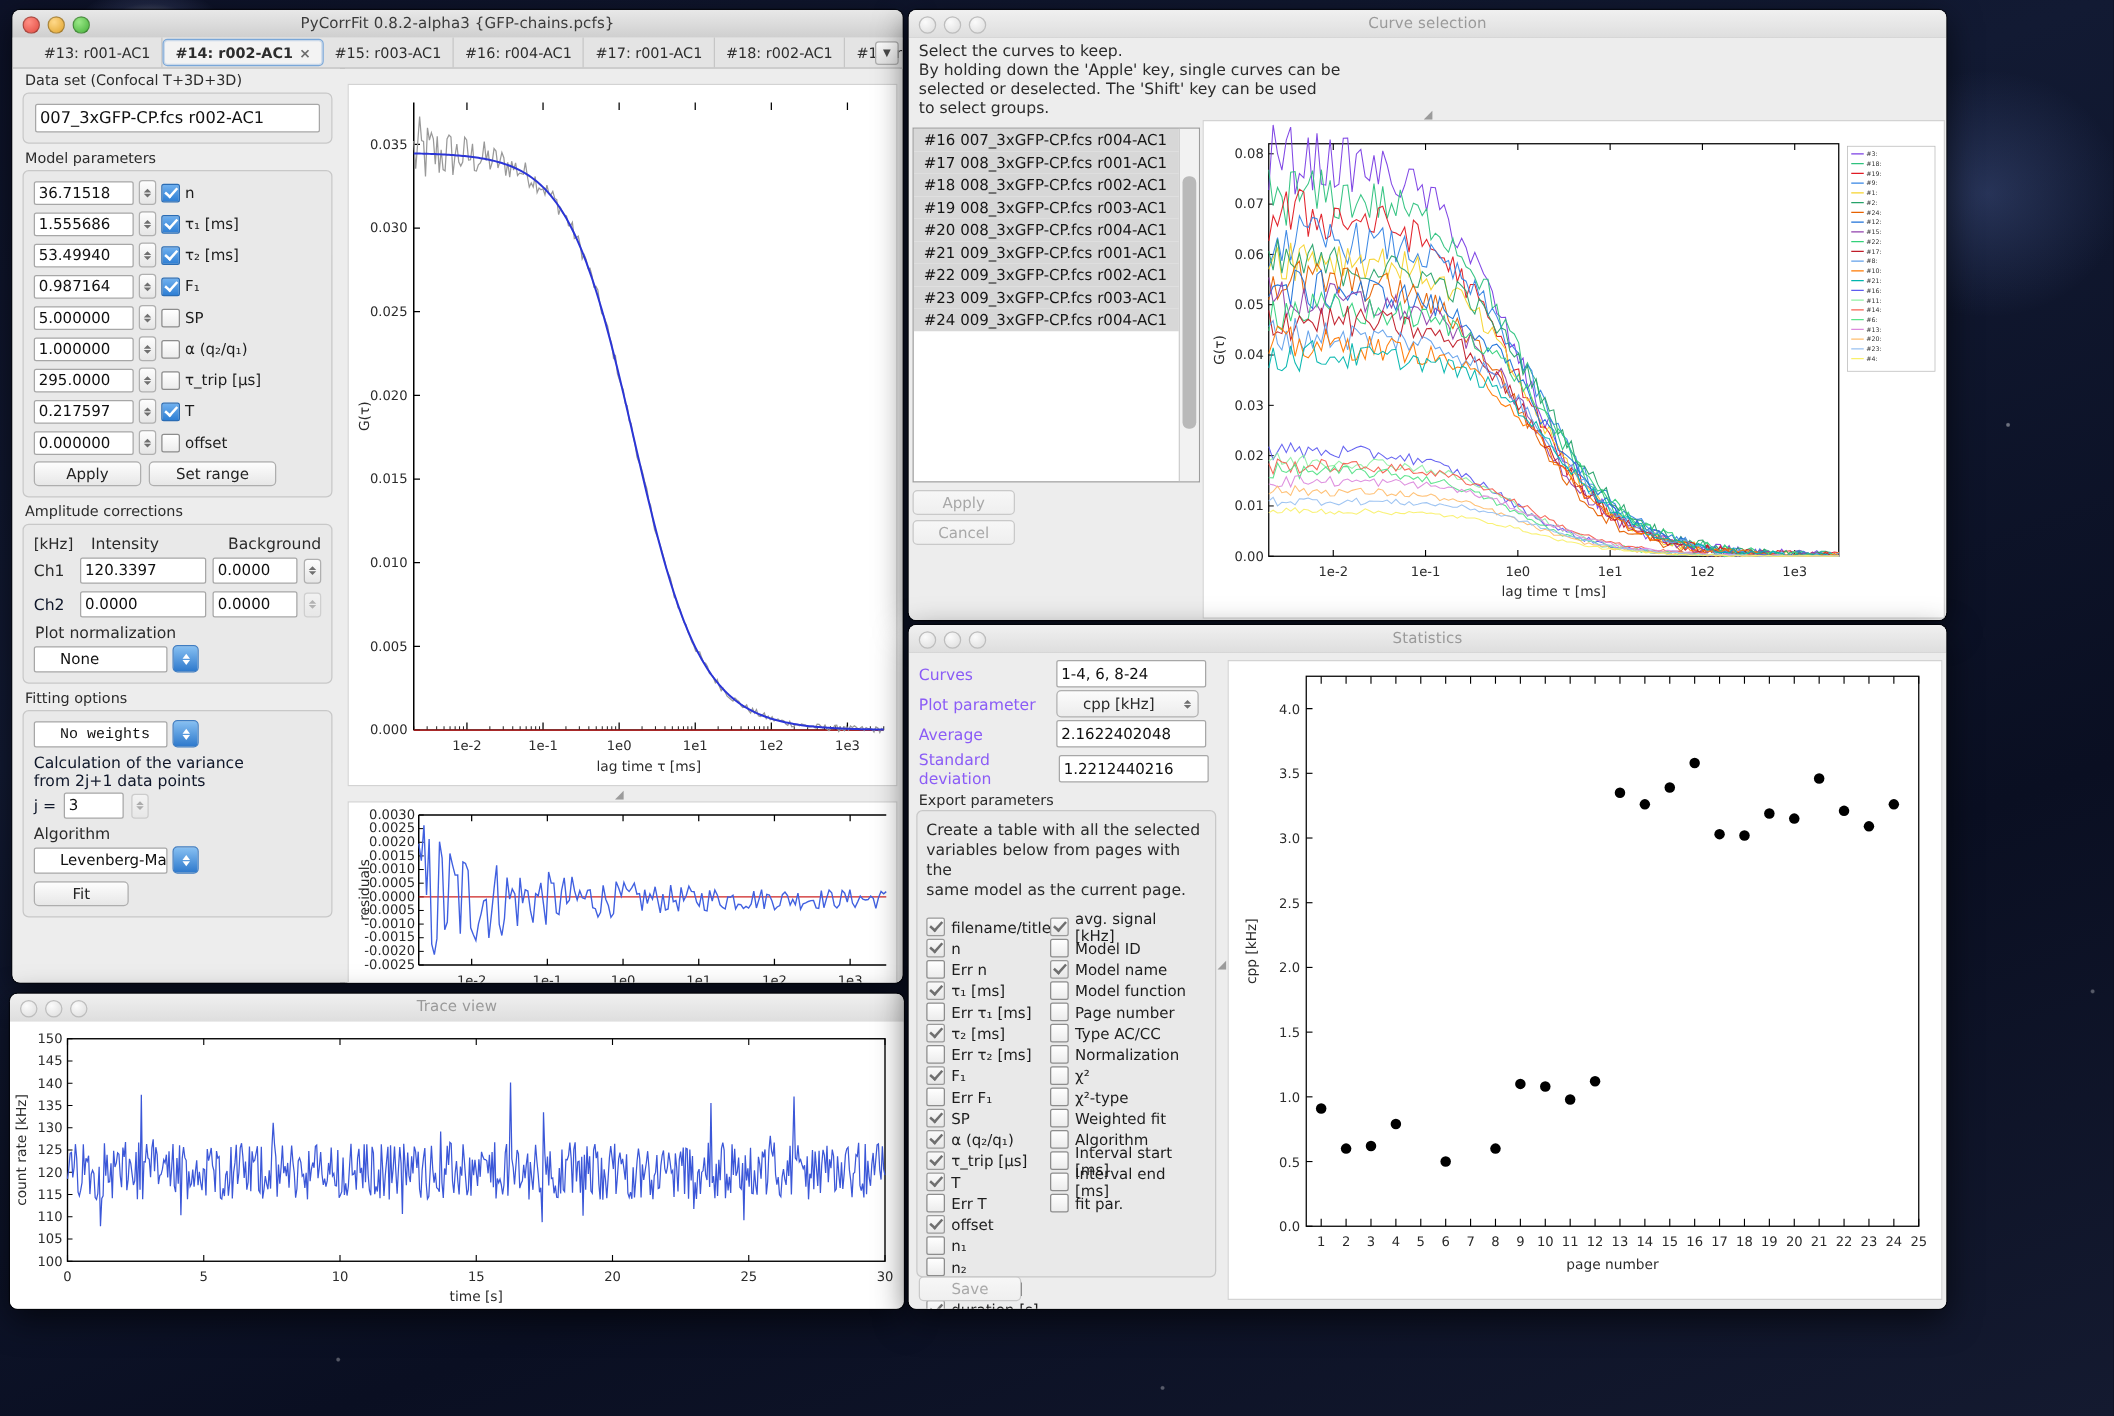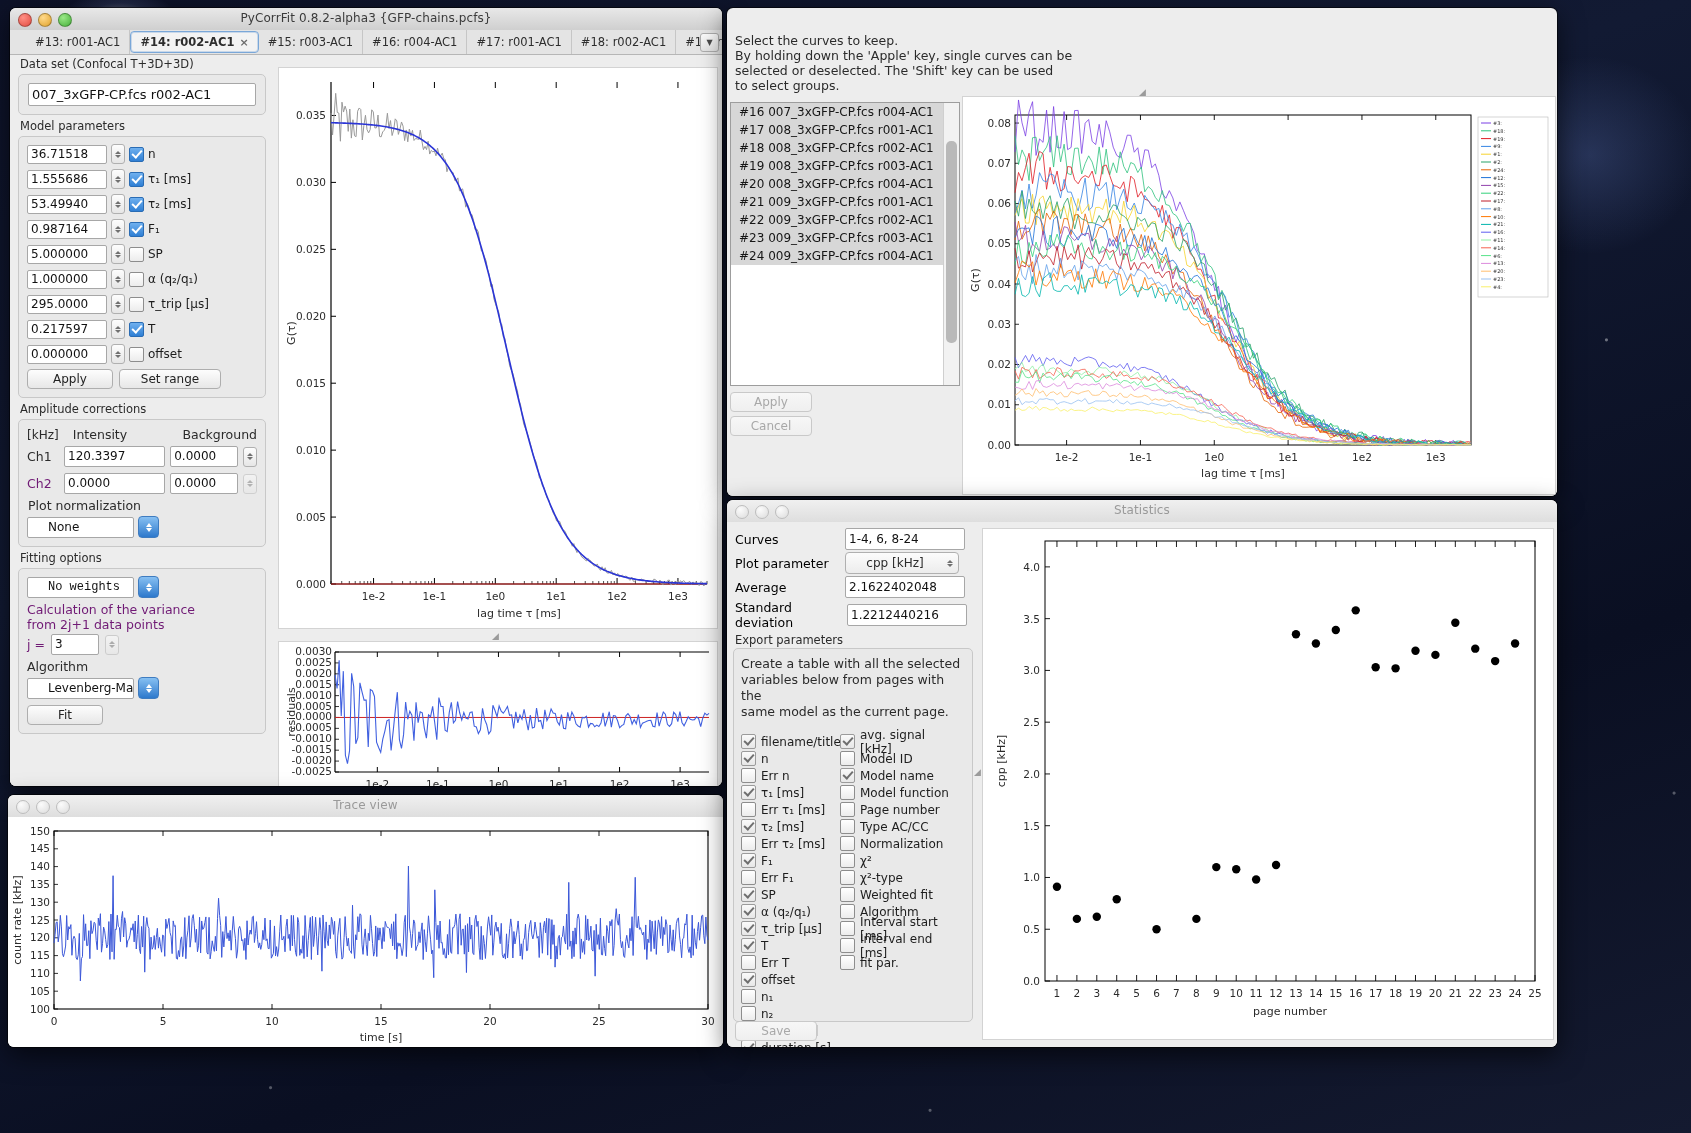--- a/index.html
+++ b/index.html
@@ -91,21 +91,21 @@
     font-size:12px;color:#232323;padding:2px 9px;text-align:center;}
   .btn.dis{color:#a8a8a8;background:linear-gradient(#f7f7f7,#efefef);border-color:#c9c9c9;}
   .combo{display:flex;align-items:center;gap:4px;}
   .combo .txt{flex:1;padding-left:20px;}
   .cbtn{width:19px;height:20px;border-radius:4px;border:1px solid #3f7cc0;
     background:linear-gradient(#87c0f2,#2e79cc);display:flex;flex-direction:column;
     align-items:center;justify-content:center;gap:1px;}
   .cbtn i{display:block;width:0;height:0;border-left:3.5px solid transparent;border-right:3.5px solid transparent;}
   .cbtn i.u{border-bottom:4px solid #fff;}
   .cbtn i.d{border-top:4px solid #fff;}
-  .dim{color:#701a75;}
+  .dim{color:#0f172a;}
   .plotarea{position:absolute;left:266px;top:25px;right:2px;bottom:0;background:#ededed;}
   .plotcard{position:absolute;background:#fff;border:1px solid #d3d3d3;}
   .grip{position:absolute;font-size:9px;color:#9b9b9b;}
 
   
   #tracewin{left:8px;top:795px;width:715px;height:252px;}
   #tracebody{position:absolute;top:22px;left:0;right:0;bottom:0;background:#fff;}
 
   
   #curvewin{left:727px;top:8px;width:830px;height:488px;}
@@ -114,21 +114,21 @@
   .listbox{position:absolute;border:1px solid #9d9d9d;background:#fff;overflow:hidden;}
   .litem{height:18px;line-height:18px;font-size:12px;padding-left:8px;white-space:nowrap;color:#161616;}
   .litem.sel{background:#d7d7d7;}
   .vscroll{position:absolute;top:0;right:0;width:15px;bottom:0;background:#f2f2f2;border-left:1px solid #cfcfcf;}
   .vthumb{position:absolute;left:2px;right:2px;border-radius:5px;background:#b9b9b9;}
 
   
   #statwin{left:727px;top:500px;width:830px;height:547px;}
   #statbody{position:absolute;top:22px;left:0;right:0;bottom:0;background:#ededed;}
   .srow{display:flex;align-items:center;margin:2px 0 2px 8px;}
-  .slab{font-size:12.5px;color:#000000;width:110px;}
+  .slab{font-size:12.5px;color:#8b5cf6;width:110px;}
   .chkgrid{display:flex;gap:0px;}
   .chkcol{display:flex;flex-direction:column;gap:2px;}
   .chkrow{display:flex;align-items:center;gap:5px;font-size:12px;color:#1d1d1d;height:15px;}
 
   svg{display:block;}
   .axlab{font-size:10.5px;fill:#2b2b2b;font-family:"DejaVu Sans","Liberation Sans",sans-serif;}
   .axname{font-size:11px;fill:#2b2b2b;font-family:"DejaVu Sans","Liberation Sans",sans-serif;}
   .tiny{font-size:5px;fill:#333;font-family:"DejaVu Sans","Liberation Sans",sans-serif;}
 </style>
 </head>
@@ -561,20 +561,28 @@
           <text x="700" y="208" class="axlab" text-anchor="middle">30</text>
           <text x="373" y="224" class="axname" text-anchor="middle">time [s]</text>
           <text x="13" y="103" class="axname" text-anchor="middle" transform="rotate(-90 13 103)">count rate [kHz]</text>
           <path d="M46.00 126.10L47.05 117.73L48.11 105.59L49.16 104.87L50.22 124.89L51.27 117.03L52.33 98.34L53.38 109.90L54.44 136.67L55.49 139.72L56.55 135.10L57.60 129.06L58.66 98.49L59.71 123.00L60.77 109.63L61.82 112.02L62.88 107.61L63.93 138.27L64.99 122.37L66.04 119.20L67.10 121.72L68.15 140.99L69.21 142.60L70.26 137.82L71.32 116.41L72.37 163.92L73.43 141.68L74.48 139.62L75.54 97.67L76.59 123.51L77.65 106.81L78.70 128.69L79.75 128.37L80.81 113.66L81.86 141.67L82.92 103.71L83.97 116.63L85.03 113.58L86.08 105.30L87.14 106.33L88.19 123.63L89.25 132.76L90.30 101.09L91.36 108.51L92.41 96.69L93.47 135.16L94.52 126.71L95.58 110.09L96.63 113.75L97.69 122.54L98.74 130.97L99.80 127.65L100.85 104.55L101.91 142.44L102.96 97.04L104.02 134.87L105.07 58.71L106.13 142.32L107.18 112.32L108.24 112.55L109.29 98.23L110.35 109.33L111.40 110.46L112.45 124.68L113.51 101.29L114.56 94.49L115.62 119.96L116.67 100.73L117.73 106.74L118.78 130.25L119.84 123.35L120.89 122.58L121.95 118.34L123.00 110.81L124.06 113.23L125.11 106.73L126.17 124.91L127.22 103.99L128.28 132.00L129.33 117.65L130.39 98.14L131.44 131.82L132.50 136.62L133.55 109.49L134.61 130.06L135.66 99.17L136.72 155.15L137.77 109.67L138.83 100.59L139.88 109.13L140.94 111.25L141.99 142.35L143.05 120.09L144.10 132.24L145.15 130.11L146.21 118.56L147.26 132.42L148.32 120.54L149.37 111.28L150.43 131.13L151.48 120.36L152.54 129.21L153.59 135.21L154.65 118.06L155.70 118.76L156.76 139.32L157.81 102.18L158.87 111.45L159.92 106.84L160.98 101.39L162.03 115.48L163.09 119.37L164.14 136.61L165.20 103.90L166.25 109.42L167.31 108.42L168.36 141.38L169.42 142.22L170.47 133.57L171.53 139.84L172.58 122.94L173.64 119.86L174.69 139.65L175.75 128.92L176.80 100.56L177.85 141.73L178.91 120.90L179.96 113.32L181.02 98.77L182.07 130.16L183.13 121.15L184.18 101.31L185.24 97.61L186.29 108.26L187.35 125.34L188.40 112.14L189.46 134.79L190.51 128.83L191.57 100.27L192.62 136.03L193.68 103.98L194.73 112.44L195.79 111.11L196.84 105.64L197.90 99.93L198.95 135.27L200.01 137.14L201.06 100.34L202.12 141.88L203.17 134.67L204.23 123.83L205.28 129.96L206.34 134.39L207.39 119.29L208.45 133.87L209.50 101.49L210.55 81.22L211.61 98.45L212.66 108.50L213.72 140.37L214.77 114.64L215.83 129.92L216.88 116.61L217.94 99.47L218.99 121.55L220.05 115.85L221.10 123.88L222.16 113.34L223.21 133.20L224.27 113.87L225.32 99.42L226.38 113.00L227.43 121.58L228.49 141.20L229.54 134.04L230.60 111.69L231.65 109.35L232.71 112.98L233.76 123.94L234.82 122.64L235.87 133.44L236.93 121.20L237.98 142.48L239.04 103.76L240.09 128.03L241.15 118.22L242.20 113.01L243.25 117.22L244.31 100.12L245.36 99.12L246.42 125.54L247.47 116.58L248.53 104.66L249.58 122.45L250.64 130.91L251.69 125.85L252.75 132.37L253.80 127.50L254.86 113.35L255.91 122.66L256.97 101.06L258.02 123.68L259.08 121.86L260.13 131.42L261.19 131.74L262.24 102.99L263.30 141.17L264.35 138.99L265.41 136.32L266.46 108.94L267.52 139.03L268.57 129.66L269.63 139.43L270.68 132.03L271.74 114.25L272.79 98.02L273.85 122.83L274.90 122.34L275.95 119.26L277.01 134.79L278.06 109.56L279.12 102.09L280.17 121.46L281.23 117.28L282.28 133.63L283.34 98.32L284.39 128.83L285.45 98.45L286.50 122.63L287.56 135.40L288.61 139.26L289.67 100.49L290.72 105.35L291.78 138.34L292.83 132.13L293.89 136.26L294.94 118.67L296.00 141.53L297.05 98.49L298.11 117.89L299.16 139.82L300.22 123.40L301.27 111.80L302.33 100.42L303.38 142.50L304.44 99.12L305.49 129.46L306.55 117.90L307.60 100.27L308.65 119.75L309.71 137.97L310.76 118.20L311.82 100.65L312.87 113.68L313.93 154.21L314.98 97.99L316.04 114.70L317.09 131.18L318.15 104.93L319.20 123.51L320.26 128.67L321.31 107.94L322.37 121.74L323.42 100.32L324.48 104.33L325.53 117.35L326.59 104.34L327.64 134.23L328.70 141.19L329.75 118.86L330.81 109.11L331.86 101.37L332.92 129.10L333.97 142.12L335.03 140.20L336.08 120.70L337.14 99.60L338.19 118.35L339.25 129.07L340.30 121.21L341.35 133.20L342.41 134.08L343.46 136.41L344.52 88.20L345.57 129.09L346.63 141.41L347.68 117.75L348.74 122.83L349.79 99.66L350.85 114.88L351.90 96.80L352.96 97.75L354.01 127.79L355.07 137.37L356.12 121.61L357.18 111.90L358.23 127.64L359.29 138.64L360.34 116.21L361.40 123.62L362.45 98.38L363.51 111.74L364.56 126.47L365.62 139.13L366.67 134.66L367.73 108.96L368.78 139.57L369.84 110.73L370.89 123.15L371.95 110.91L373.00 120.39L374.05 131.81L375.11 110.43L376.16 124.47L377.22 104.44L378.27 108.27L379.33 110.49L380.38 110.61L381.44 111.55L382.49 121.66L383.55 106.86L384.60 129.00L385.66 104.70L386.71 132.69L387.77 96.83L388.82 141.78L389.88 125.78L390.93 129.20L391.99 126.29L393.04 130.79L394.10 138.60L395.15 131.01L396.21 105.27L397.26 98.30L398.32 139.63L399.37 114.96L400.43 49.01L401.48 109.99L402.54 116.78L403.59 130.63L404.65 116.57L405.70 102.94L406.75 106.07L407.81 133.53L408.86 129.78L409.92 127.60L410.97 114.80L412.03 125.64L413.08 114.29L414.14 105.88L415.19 142.58L416.25 112.62L417.30 124.84L418.36 134.85L419.41 116.86L420.47 98.82L421.52 111.95L422.58 122.76L423.63 136.82L424.69 133.23L425.74 160.70L426.80 72.82L427.85 105.57L428.91 122.81L429.96 108.16L431.02 131.35L432.07 104.01L433.13 125.91L434.18 125.40L435.24 137.64L436.29 131.53L437.35 140.81L438.40 141.00L439.45 117.46L440.51 137.72L441.56 102.57L442.62 134.89L443.67 136.37L444.73 110.65L445.78 110.79L446.84 107.40L447.89 97.09L448.95 109.72L450.00 137.20L451.06 102.42L452.11 96.82L453.17 128.24L454.22 112.56L455.28 112.00L456.33 137.14L457.39 108.45L458.44 155.56L459.50 106.74L460.55 134.86L461.61 100.04L462.66 122.12L463.72 108.02L464.77 135.93L465.83 137.57L466.88 102.91L467.94 98.24L468.99 109.52L470.05 104.21L471.10 130.24L472.15 142.47L473.21 109.27L474.26 142.80L475.32 118.47L476.37 126.57L477.43 141.48L478.48 125.98L479.54 109.09L480.59 99.77L481.65 109.02L482.70 118.25L483.76 97.95L484.81 138.22L485.87 125.17L486.92 110.27L487.98 105.07L489.03 114.32L490.09 110.15L491.14 117.90L492.20 126.71L493.25 106.34L494.31 137.56L495.36 140.97L496.42 136.72L497.47 142.07L498.53 116.83L499.58 140.88L500.64 126.22L501.69 111.55L502.75 101.92L503.80 110.32L504.85 140.98L505.91 114.53L506.96 126.92L508.02 120.23L509.07 113.20L510.13 103.94L511.18 117.42L512.24 138.98L513.29 126.81L514.35 142.33L515.40 123.57L516.46 120.90L517.51 107.11L518.57 133.77L519.62 133.29L520.68 115.54L521.73 107.35L522.79 103.43L523.84 117.86L524.90 121.88L525.95 116.64L527.01 105.02L528.06 112.50L529.12 121.20L530.17 119.33L531.23 140.53L532.28 105.73L533.34 116.86L534.39 136.26L535.45 110.43L536.50 104.27L537.55 115.79L538.61 101.09L539.66 138.14L540.72 101.64L541.77 102.20L542.83 142.07L543.88 102.64L544.94 127.42L545.99 107.84L547.05 150.15L548.10 128.90L549.16 142.08L550.21 121.07L551.27 118.32L552.32 138.13L553.38 120.74L554.43 119.65L555.49 108.97L556.54 122.89L557.60 127.06L558.65 97.18L559.71 132.51L560.76 65.37L561.82 129.33L562.87 123.95L563.93 141.63L564.98 113.93L566.04 139.70L567.09 110.87L568.15 127.14L569.20 101.76L570.25 97.08L571.31 103.06L572.36 141.60L573.42 121.95L574.47 135.36L575.53 124.54L576.58 137.29L577.64 98.47L578.69 123.01L579.75 101.95L580.80 123.60L581.86 120.29L582.91 109.10L583.97 132.75L585.02 134.12L586.08 113.39L587.13 159.17L588.19 107.30L589.24 127.44L590.30 117.68L591.35 132.35L592.41 101.13L593.46 137.61L594.52 137.95L595.57 119.25L596.63 131.56L597.68 138.80L598.74 108.47L599.79 114.26L600.85 125.96L601.90 104.25L602.95 108.91L604.01 102.57L605.06 138.64L606.12 128.41L607.17 103.01L608.23 91.68L609.28 103.88L610.34 108.19L611.39 96.99L612.45 122.61L613.50 130.81L614.56 124.59L615.61 138.90L616.67 140.42L617.72 124.49L618.78 118.33L619.83 126.29L620.89 130.91L621.94 111.33L623.00 123.78L624.05 99.69L625.11 138.54L626.16 103.11L627.22 60.31L628.27 109.46L629.33 110.97L630.38 99.33L631.44 112.39L632.49 110.66L633.55 114.59L634.60 117.93L635.65 115.22L636.71 132.40L637.76 107.95L638.82 142.48L639.87 122.04L640.93 125.64L641.98 102.93L643.04 134.45L644.09 104.20L645.15 116.78L646.20 131.79L647.26 103.69L648.31 137.40L649.37 115.05L650.42 102.92L651.48 107.11L652.53 121.42L653.59 99.62L654.64 128.77L655.70 110.40L656.75 117.54L657.81 102.61L658.86 107.76L659.92 135.85L660.97 134.26L662.03 107.98L663.08 122.55L664.14 133.40L665.19 112.84L666.25 134.24L667.30 122.52L668.35 106.73L669.41 102.18L670.46 100.87L671.52 118.91L672.57 127.36L673.63 140.73L674.68 121.81L675.74 121.02L676.79 106.76L677.85 108.00L678.90 97.16L679.96 131.31L681.01 135.52L682.07 129.86L683.12 140.90L684.18 98.14L685.23 138.39L686.29 111.71L687.34 125.16L688.40 131.64L689.45 114.53L690.51 105.33L691.56 123.21L692.62 110.77L693.67 98.80L694.73 98.13L695.78 118.79L696.84 126.67L697.89 100.06L698.95 118.28L700.00 123.01" fill="none" stroke="#3b57d8" stroke-width="1"></path>
         </g>
     </svg>
   </div>
 </div>
 
 <div class="win" id="curvewin">
+  <div class="titlebar inactive">
+    <div class="lights">
+      <span class="lt off"></span>
+      <span class="lt off"></span>
+      <span class="lt off"></span>
+    </div>
+    <div class="title">Curve selection</div>
+  </div>
   <div id="curvebody">
     <div class="instr">
       <div>Select the curves to keep.</div>
       <div>By holding down the 'Apple' key, single curves can be</div>
       <div>selected or deselected. The 'Shift' key can be used</div>
       <div>to select groups.</div>
     </div>
 
     <div class="listbox" style="left:3px;top:72px;width:228px;height:282px;">
       <div id="curve-items" style="position:absolute;left:0;top:0;right:15px;">

